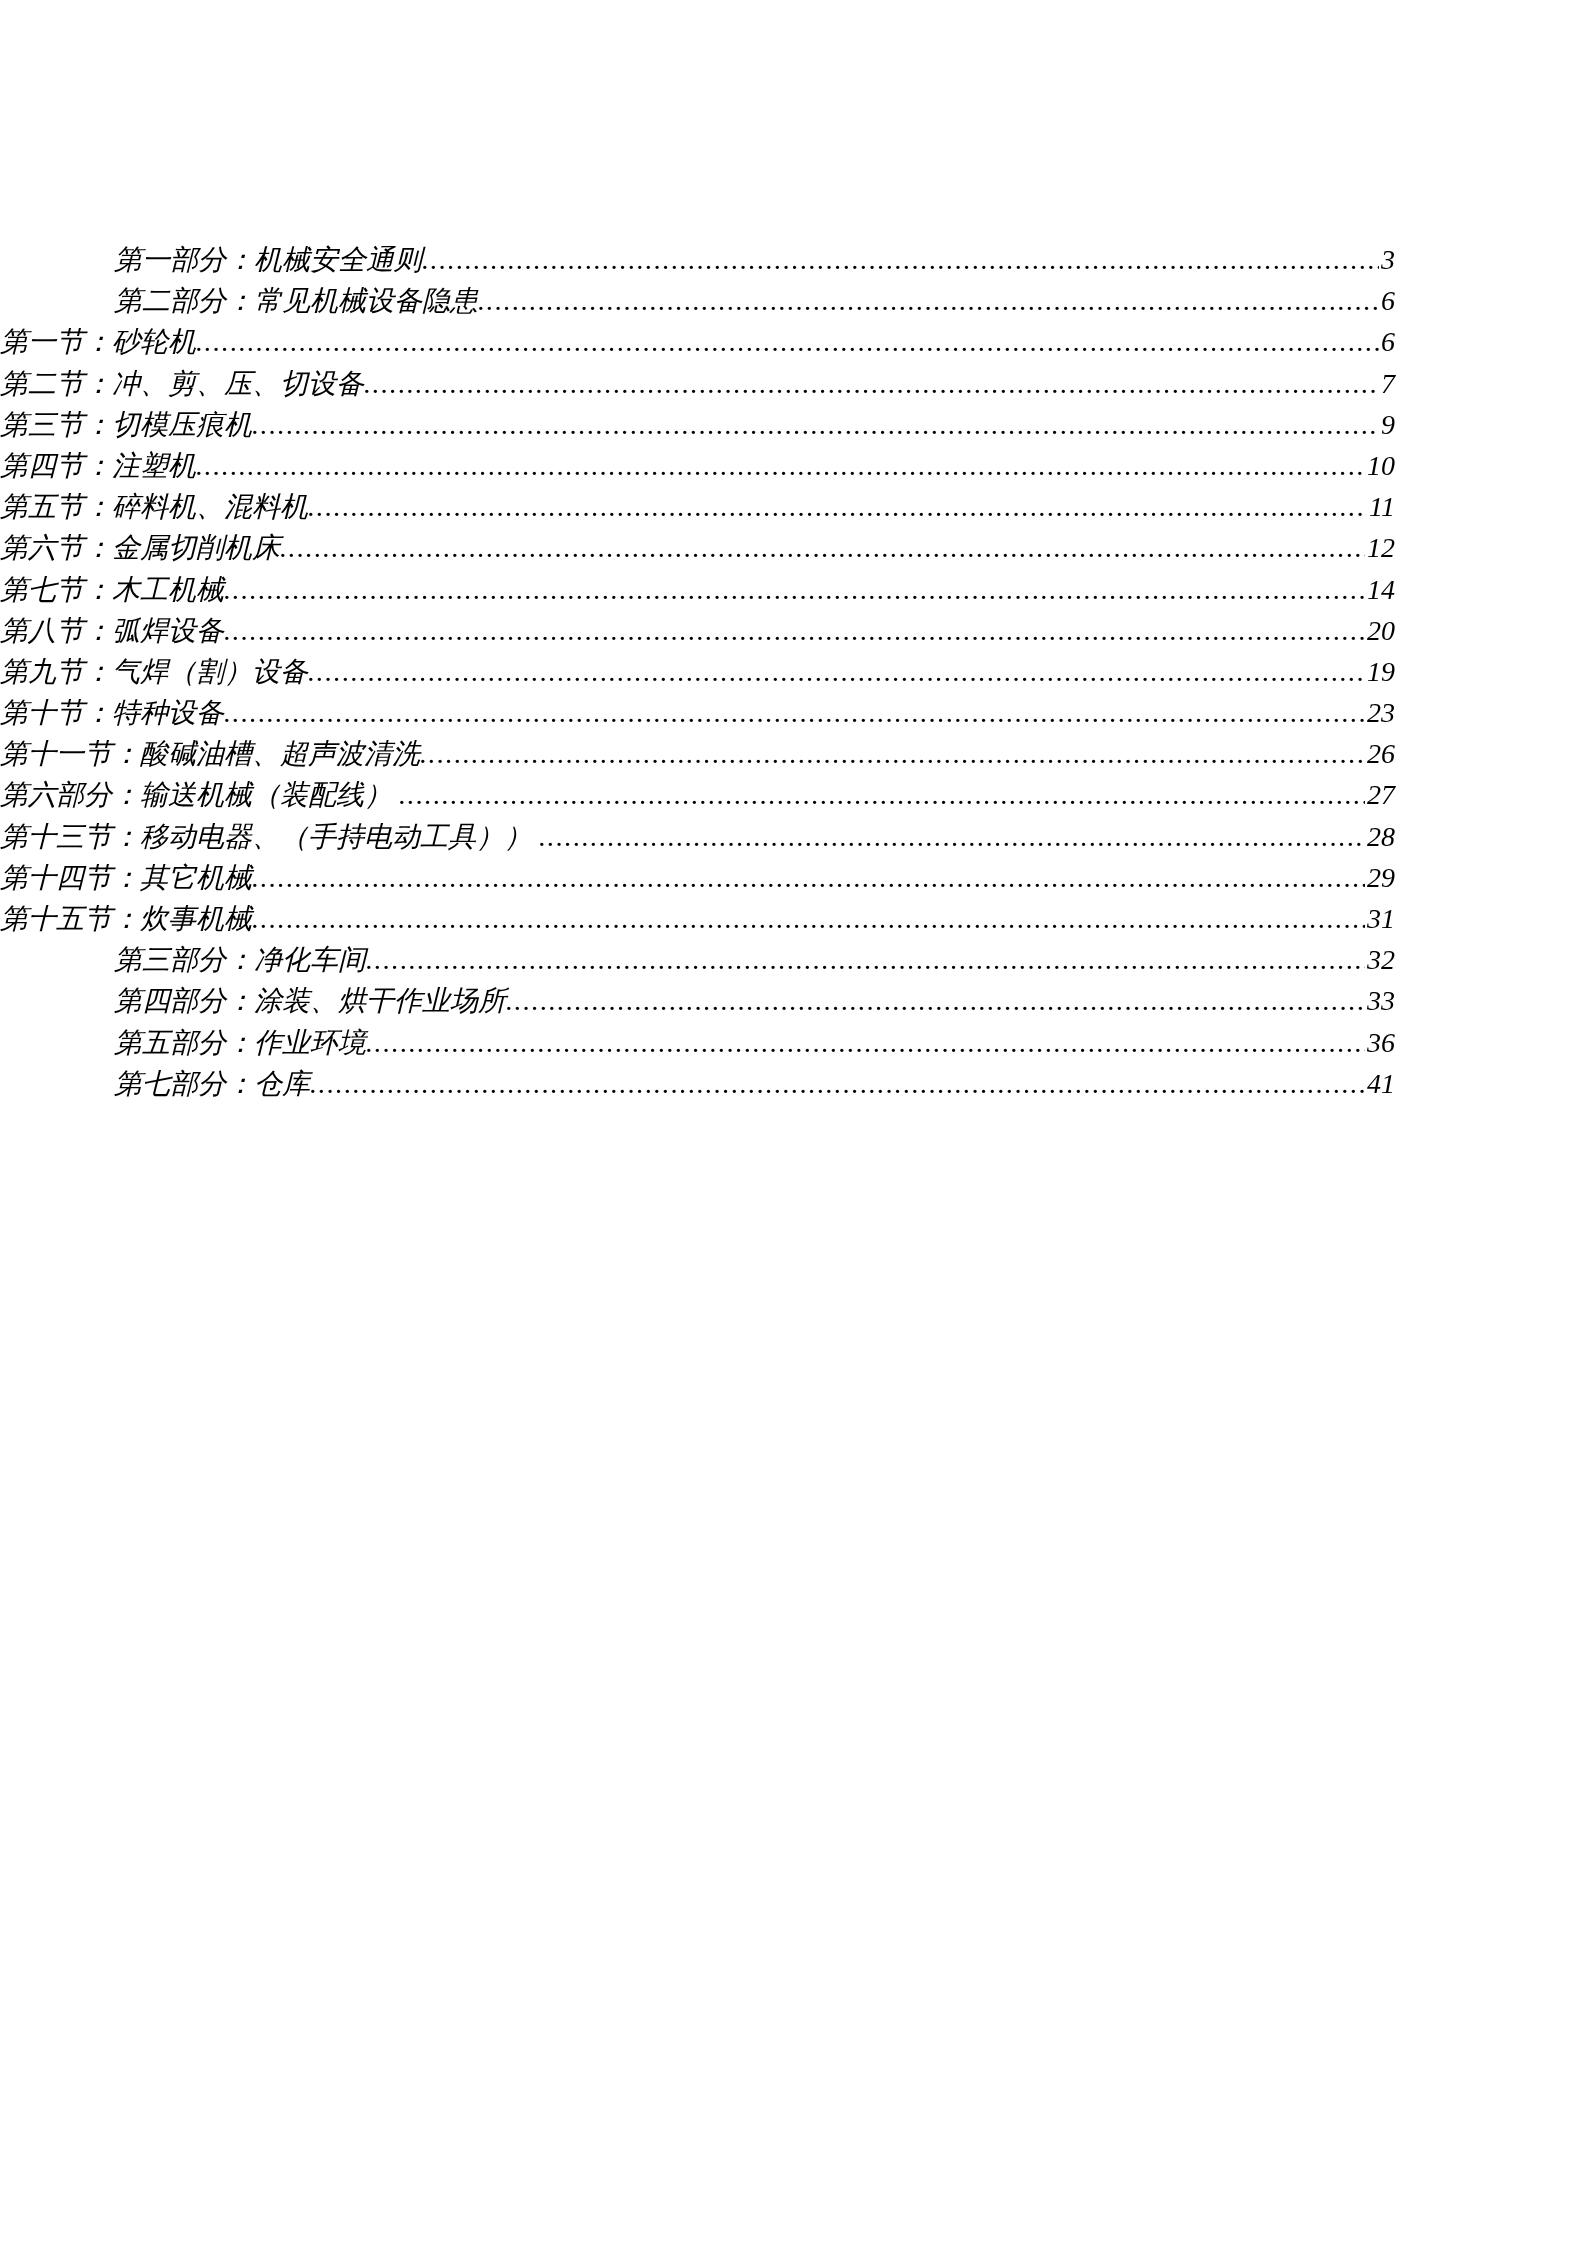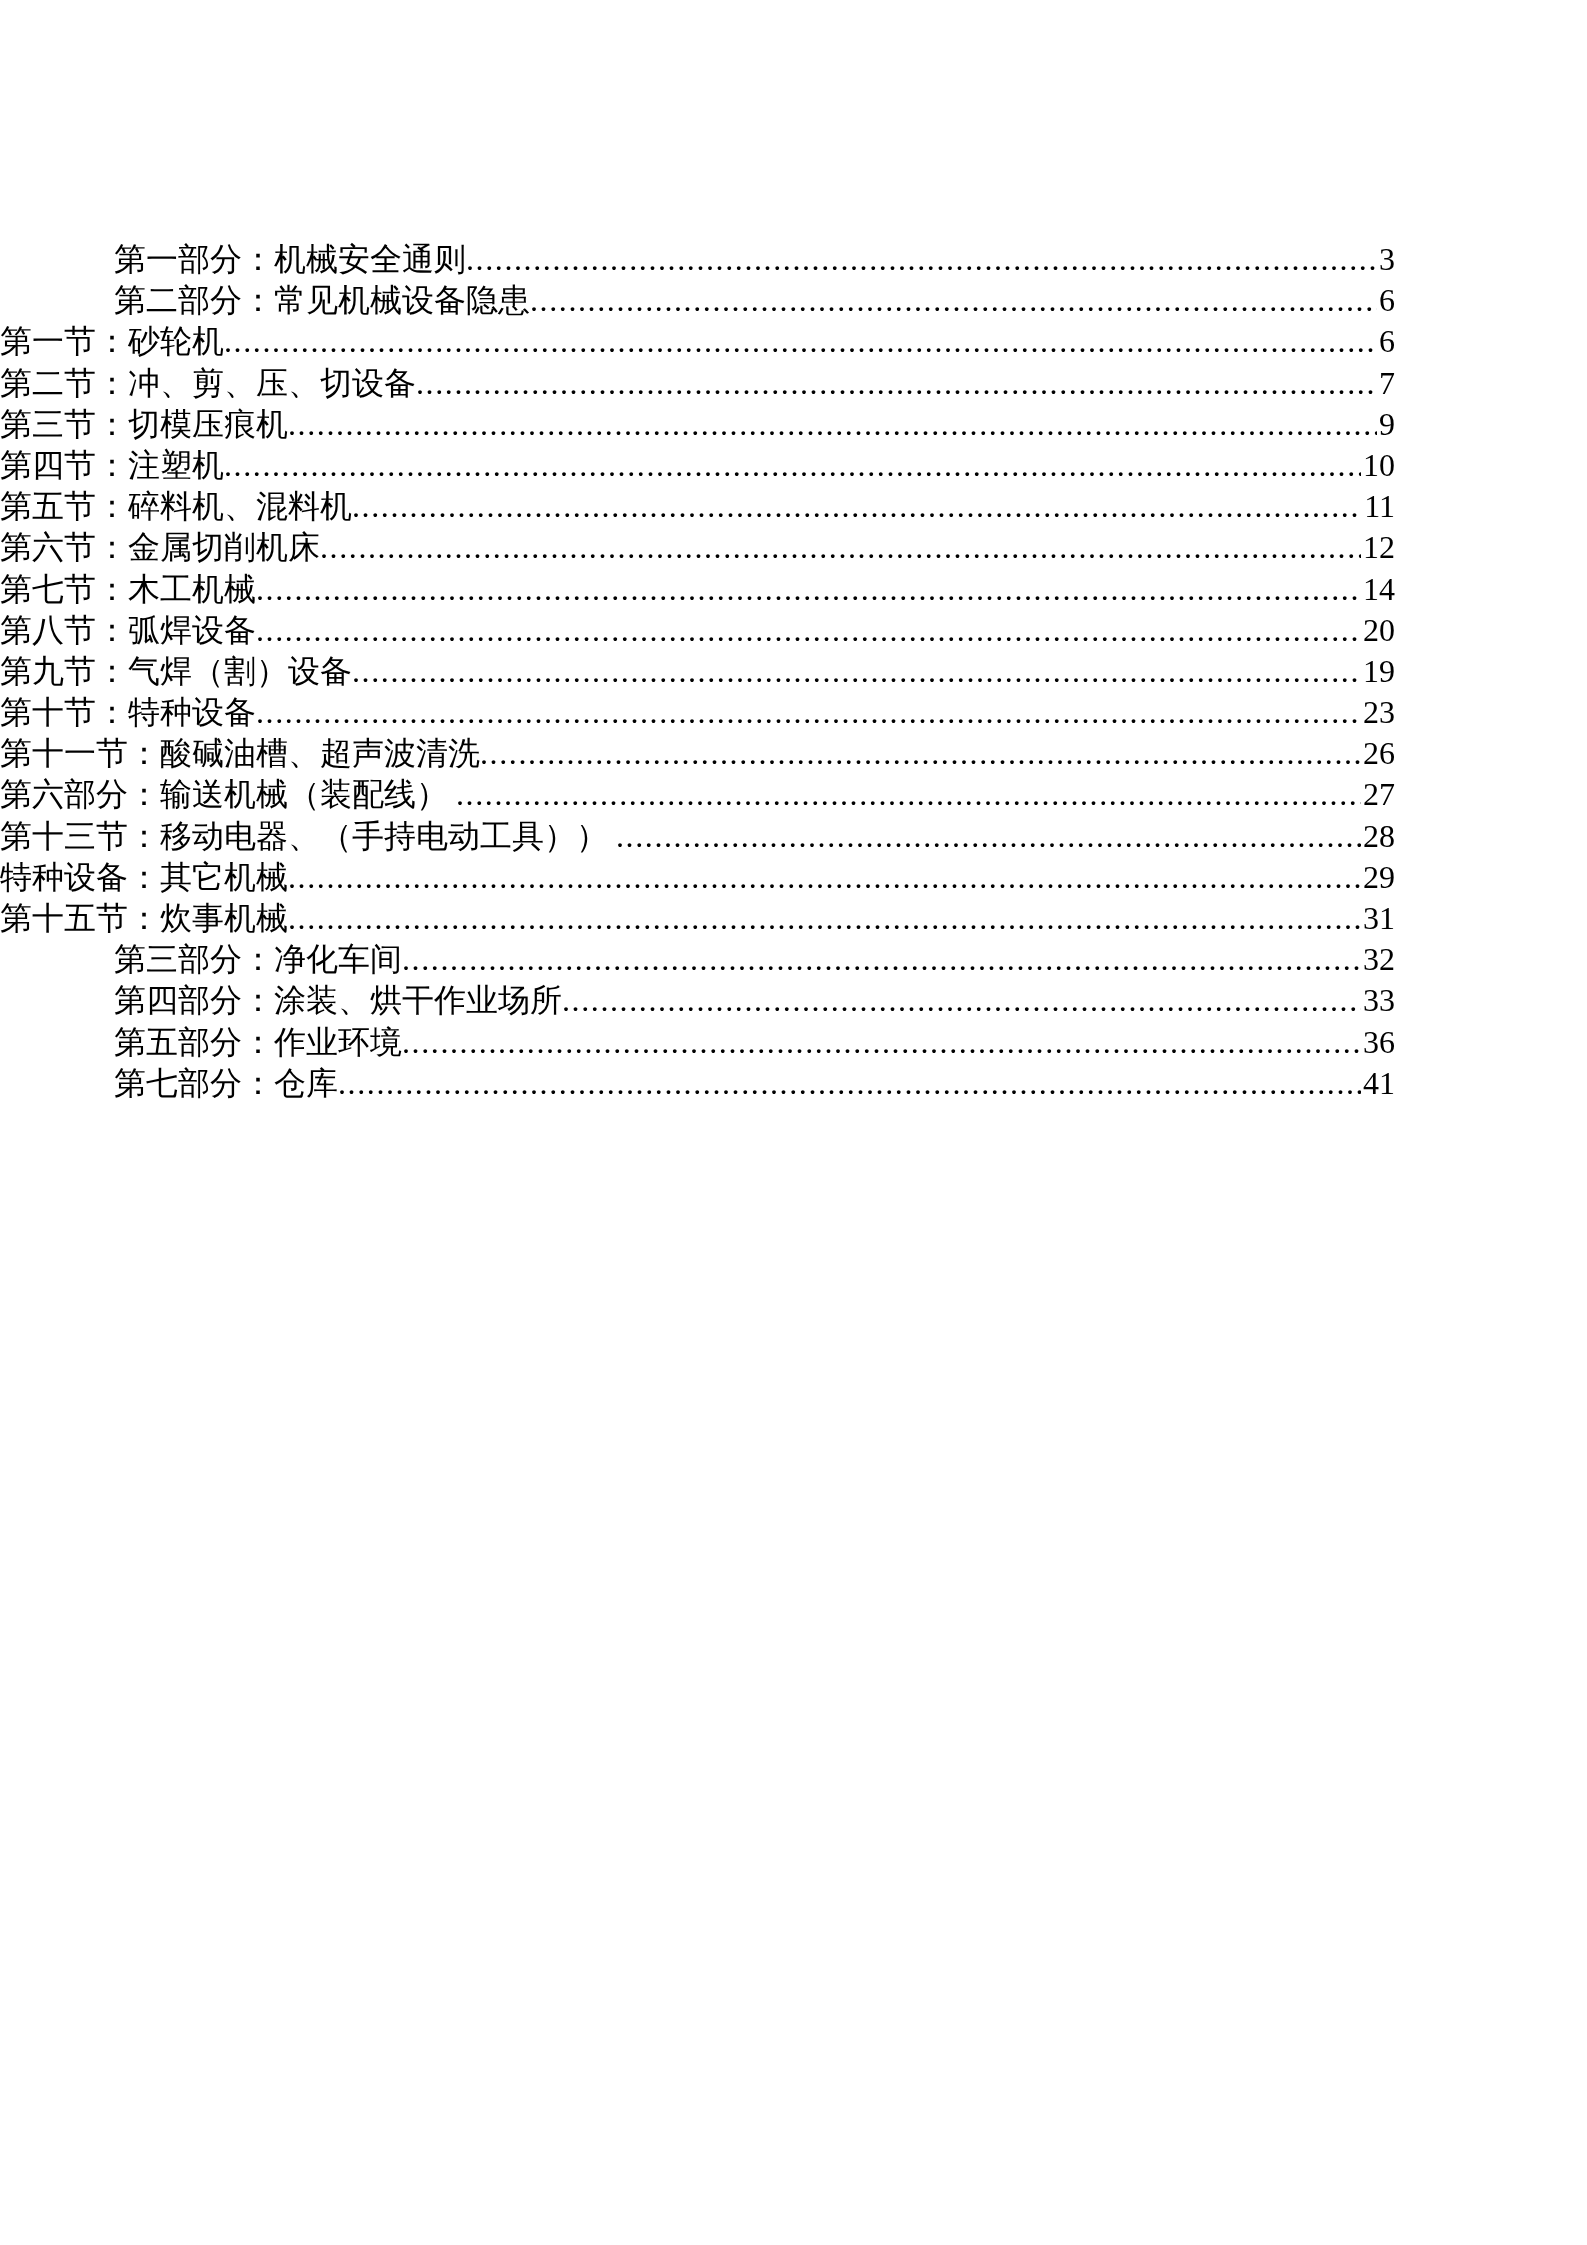--- a/index.html
+++ b/index.html
@@ -11,21 +11,22 @@
     position: relative;
     width: 1587px;
     height: 2245px;
     background: #ffffff;
     color: #000000;
     font-family: "Liberation Serif", "DejaVu Serif", serif;
     overflow: hidden;
   }
   .toc {
     padding-top: 239px;
-    font-size: 32px;
+    font-size: 28px;
+    font-style: italic;
   }
   .toc-row {
     display: flex;
     align-items: baseline;
     height: 41.2px;
     line-height: 41.2px;
     padding-right: 192px;
   }
   .toc-row.lvl1 { padding-left: 114px; }
   .toc-row.lvl2 { }
@@ -137,21 +138,21 @@
     <span class="toc-page">27</span>
   </div>
 
   <div class="toc-row lvl2">
     <span class="toc-title">第十三节：移动电器、（手持电动工具）） </span>
     <span class="toc-leader"></span>
     <span class="toc-page">28</span>
   </div>
 
   <div class="toc-row lvl2">
-    <span class="toc-title">特种设备：其它机械</span>
+    <span class="toc-title">第十四节：其它机械</span>
     <span class="toc-leader"></span>
     <span class="toc-page">29</span>
   </div>
 
   <div class="toc-row lvl2">
     <span class="toc-title">第十五节：炊事机械</span>
     <span class="toc-leader"></span>
     <span class="toc-page">31</span>
   </div>
 

